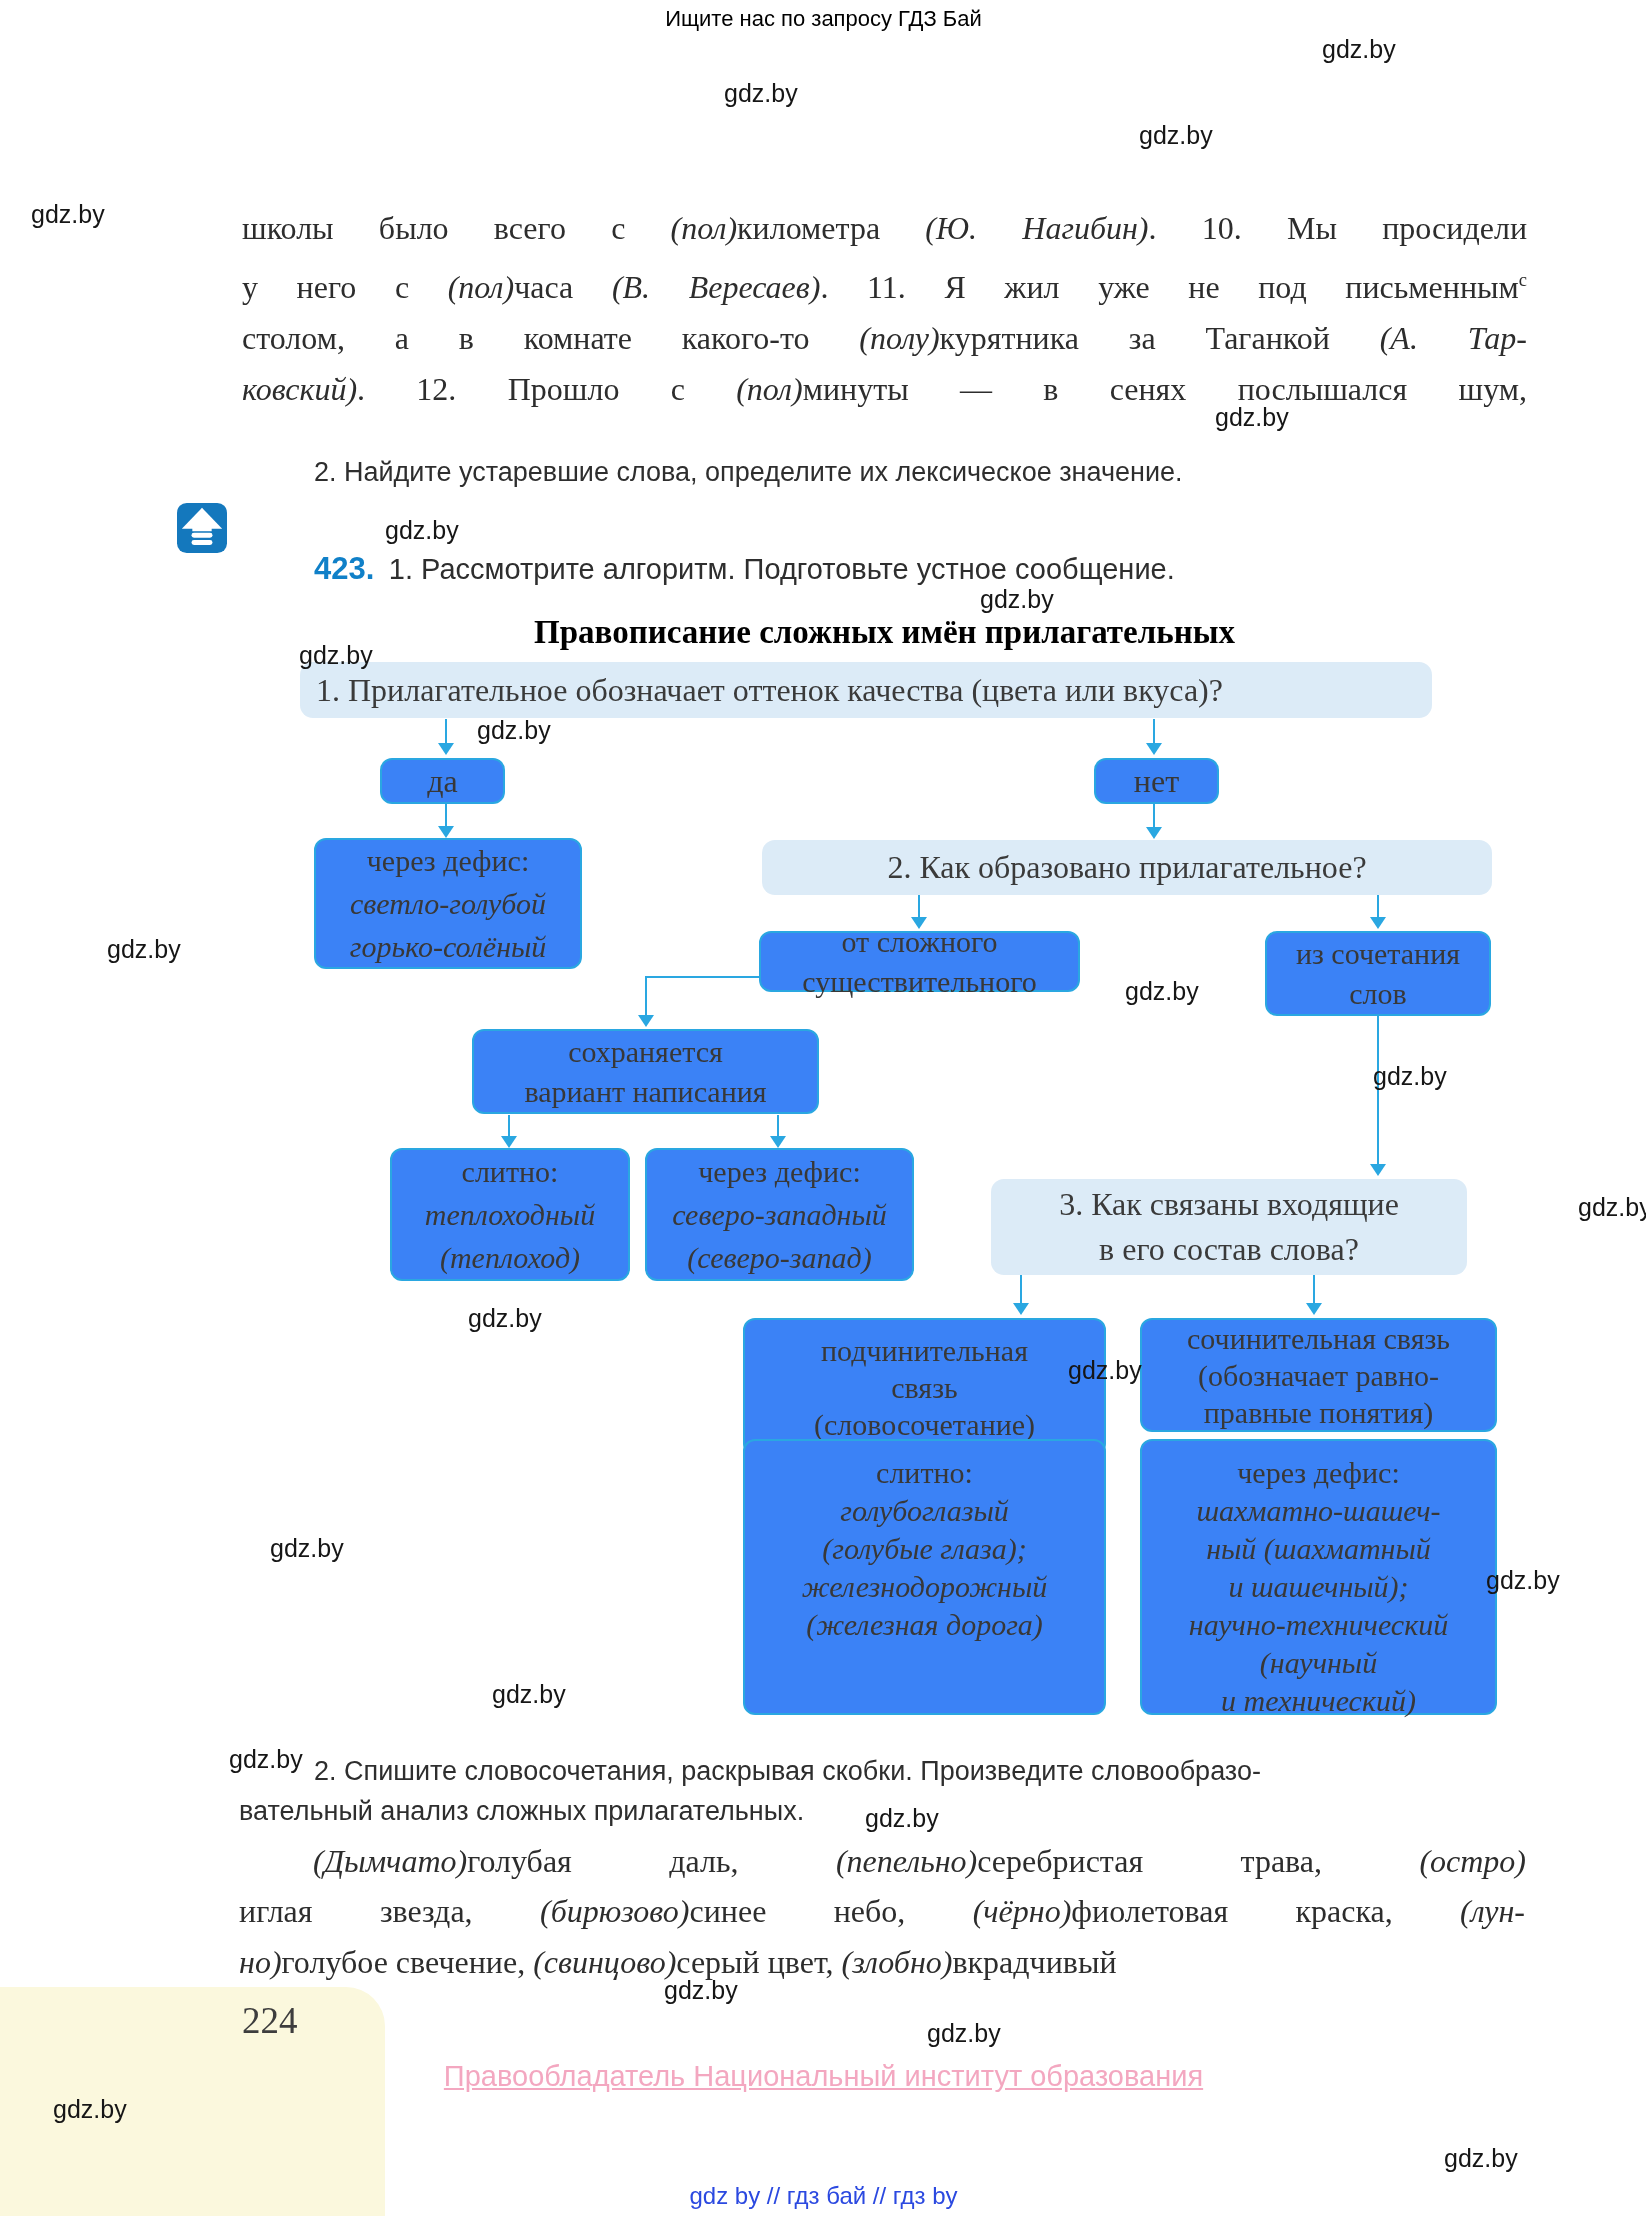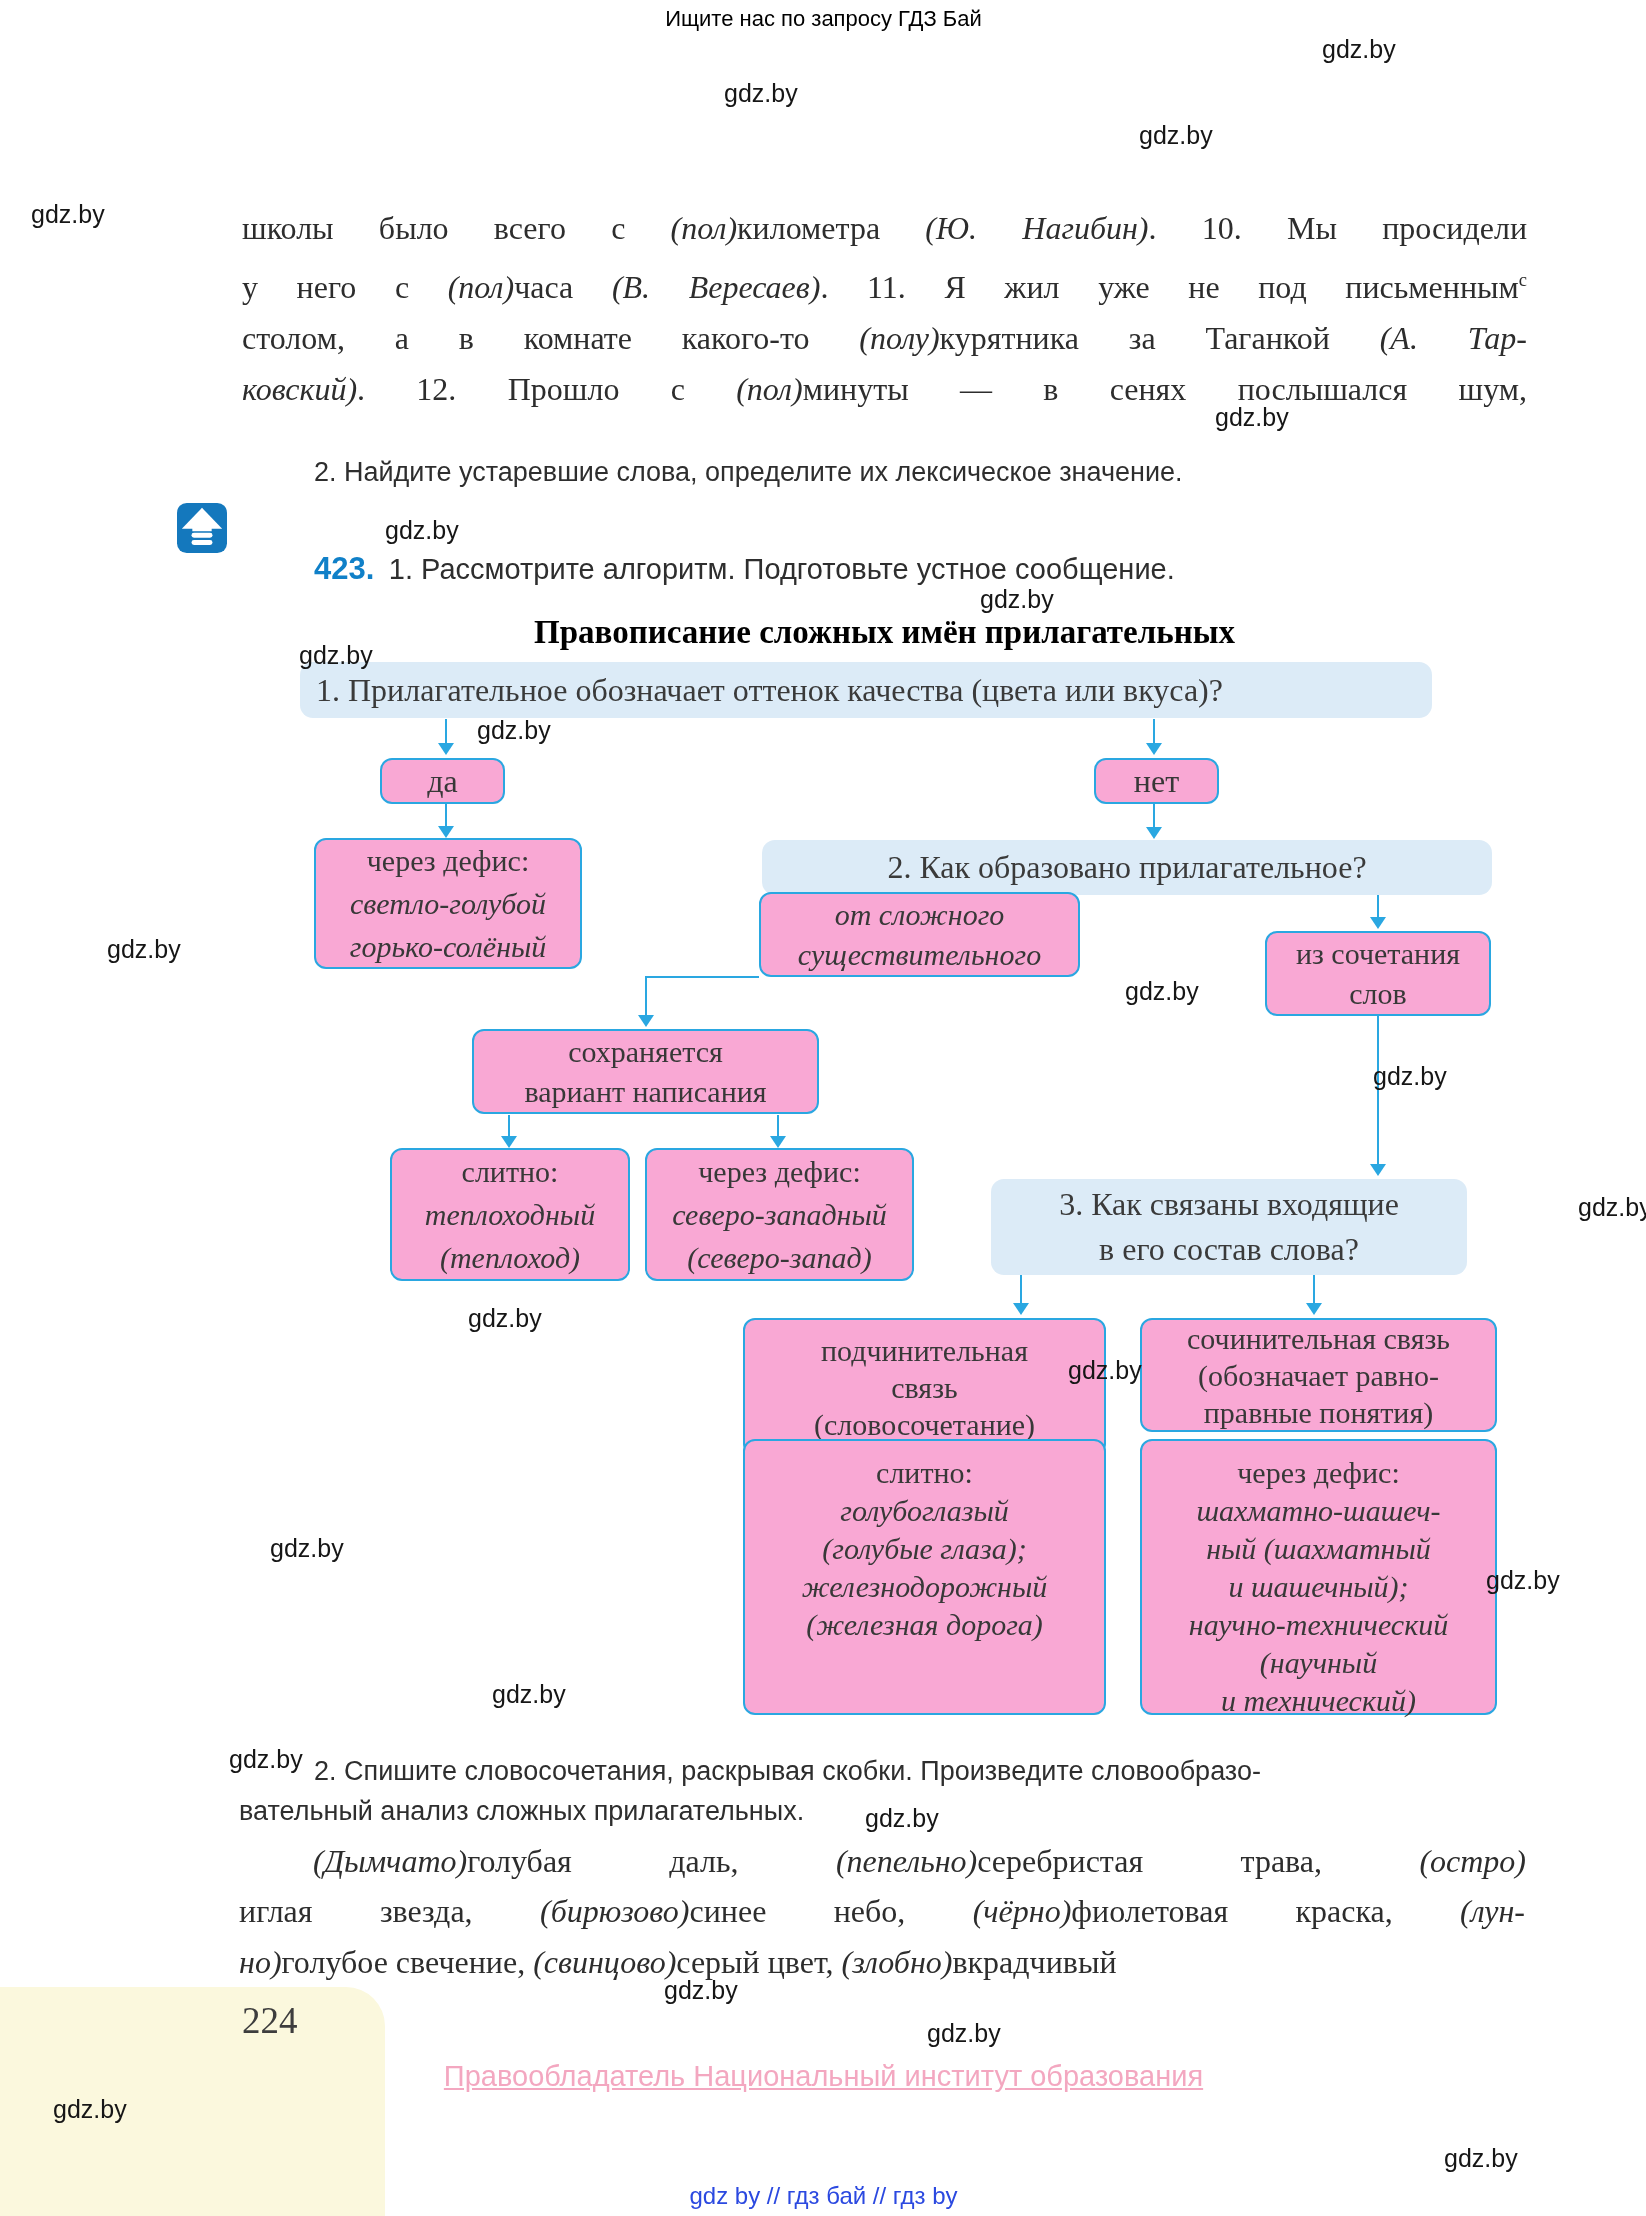--- a/index.html
+++ b/index.html
@@ -20,21 +20,21 @@
   .task{position:absolute;font:27px/35px "Liberation Sans",sans-serif;color:#2e2e2e;}
   
   .exline{position:absolute;left:314px;top:550px;font:29px/37px "Liberation Sans",sans-serif;color:#2e2e2e;}
   .exnum{font-weight:bold;color:#1080c8;font-size:31px;margin-right:14.5px;}
   .icon{position:absolute;left:177px;top:503px;width:50px;height:50px;}
   .atitle{position:absolute;left:242px;top:614px;width:1285px;text-align:center;
           font-weight:bold;font-size:33px;color:#000000;}
   
   .fban{position:absolute;background:#dcebf7;border-radius:13px;z-index:2;
         font-size:32px;color:#3a3a3a;display:flex;flex-direction:column;justify-content:center;box-sizing:border-box;}
-  .fbox{position:absolute;background:#f9a8d4;border:2.4px solid #2aa7e1;border-radius:12px;z-index:2;
+  .fbox{position:absolute;background:#3b82f6;border:2.4px solid #2aa7e1;border-radius:12px;z-index:2;
         text-align:center;font-size:30px;color:#383838;display:flex;flex-direction:column;justify-content:center;
         box-sizing:border-box;padding:3.2px 4.8px;}
   .fbox .bl{display:block;}
   .arr{position:absolute;width:2.4px;background:#2aa7e1;z-index:1;}
   .arr::after{content:'';position:absolute;left:50%;bottom:-12px;transform:translateX(-50%);
               border:8px solid transparent;border-bottom:none;border-top:12px solid #2aa7e1;}
   .connh{position:absolute;height:2.4px;background:#2aa7e1;z-index:1;}
   
   .phr{position:absolute;font-size:32px;line-height:39px;color:#2d2d2d;}
   
@@ -130,21 +130,21 @@
         <div class="bl it">горько-солёный</div>
       </div>
 
     <div class="fban" style="left:762px;top:840px;width:730px;height:55px;align-items:center;">
       <div>2. Как образовано прилагательное?</div>
     </div>
 
     <div class="arr" style="left:918px;top:895px;height:22px;"></div>
     <div class="arr" style="left:1377px;top:895px;height:22px;"></div>
 
-    <div class="fbox" style="left:759px;top:892px;width:321px;height:85px;line-height:40px;font-style:italic;">
+    <div class="fbox" style="left:759px;top:931px;width:321px;height:61px;line-height:40px;">
         <div class="bl">от сложного</div>
         <div class="bl">существительного</div>
       </div>
     <div class="fbox" style="left:1265px;top:931px;width:226px;height:85px;line-height:40px;">
         <div class="bl">из сочетания</div>
         <div class="bl">слов</div>
       </div>
 
     <div class="connh" style="left:645px;top:976px;width:114px;"></div>
     <div class="arr" style="left:645px;top:976px;height:39px;"></div>

